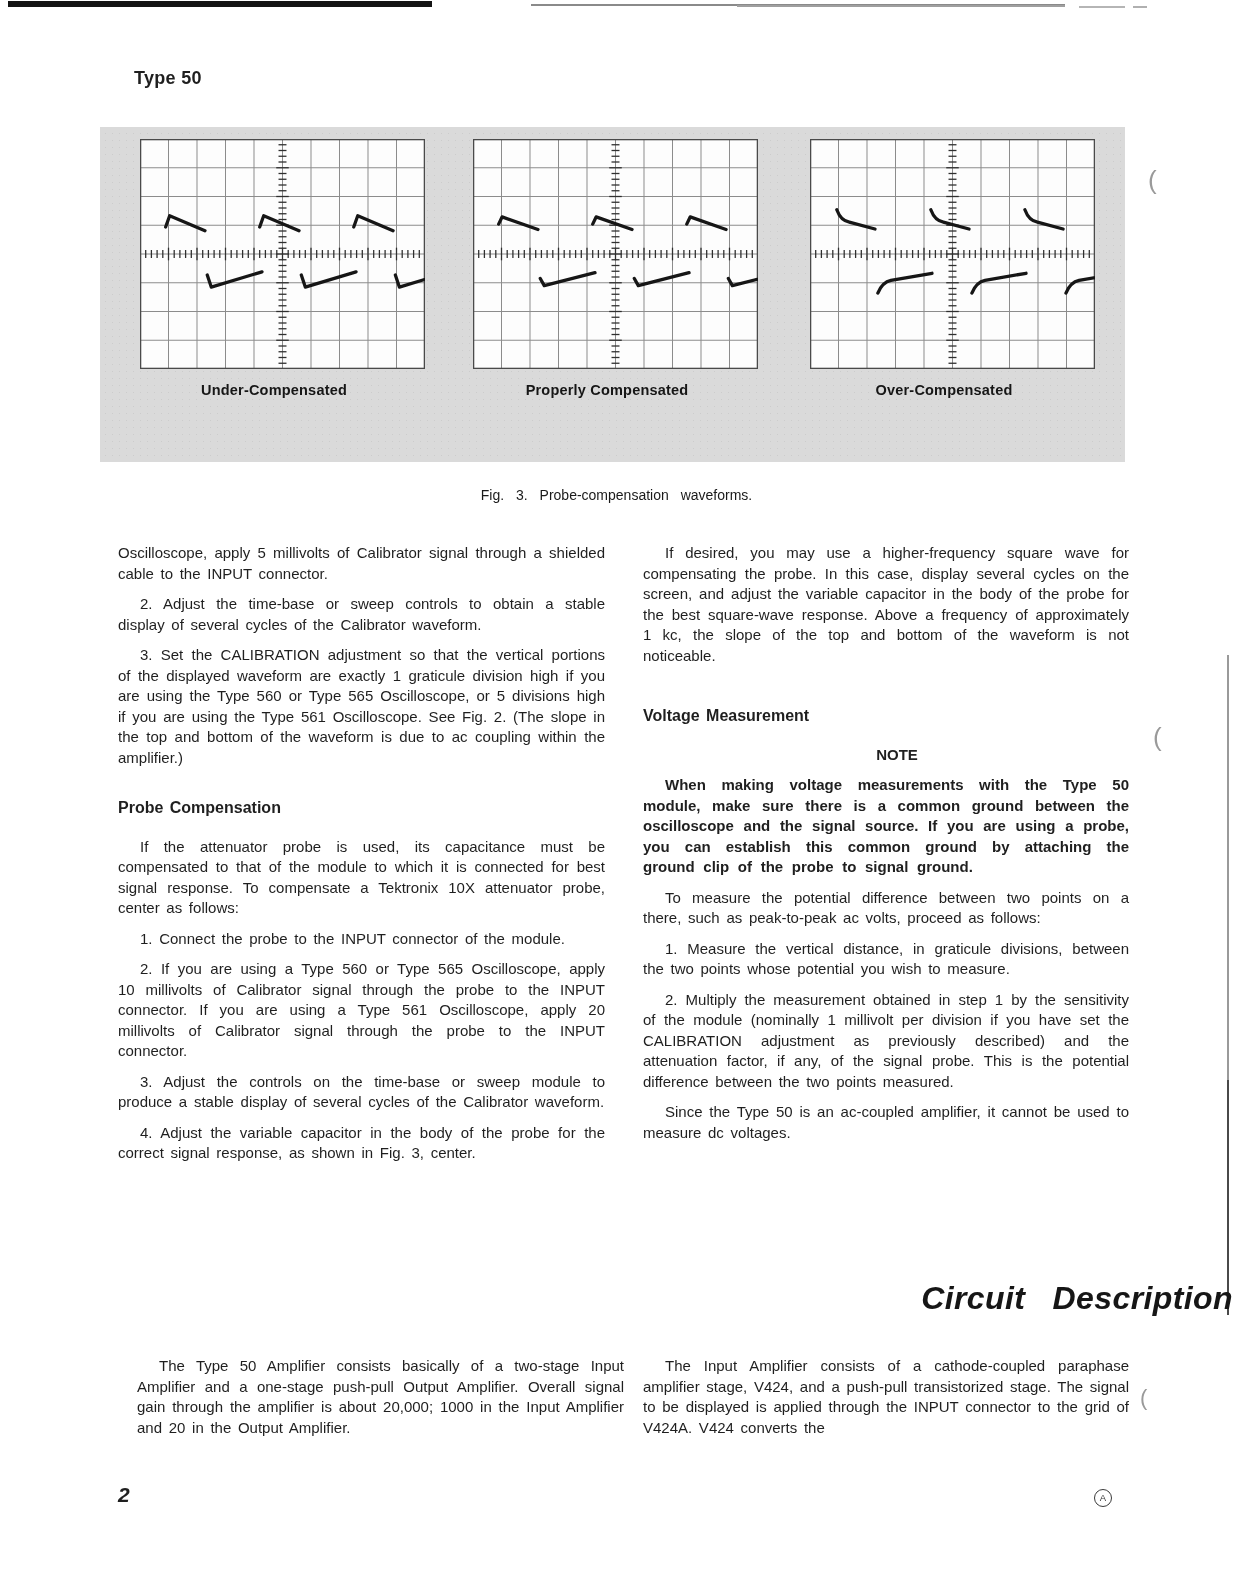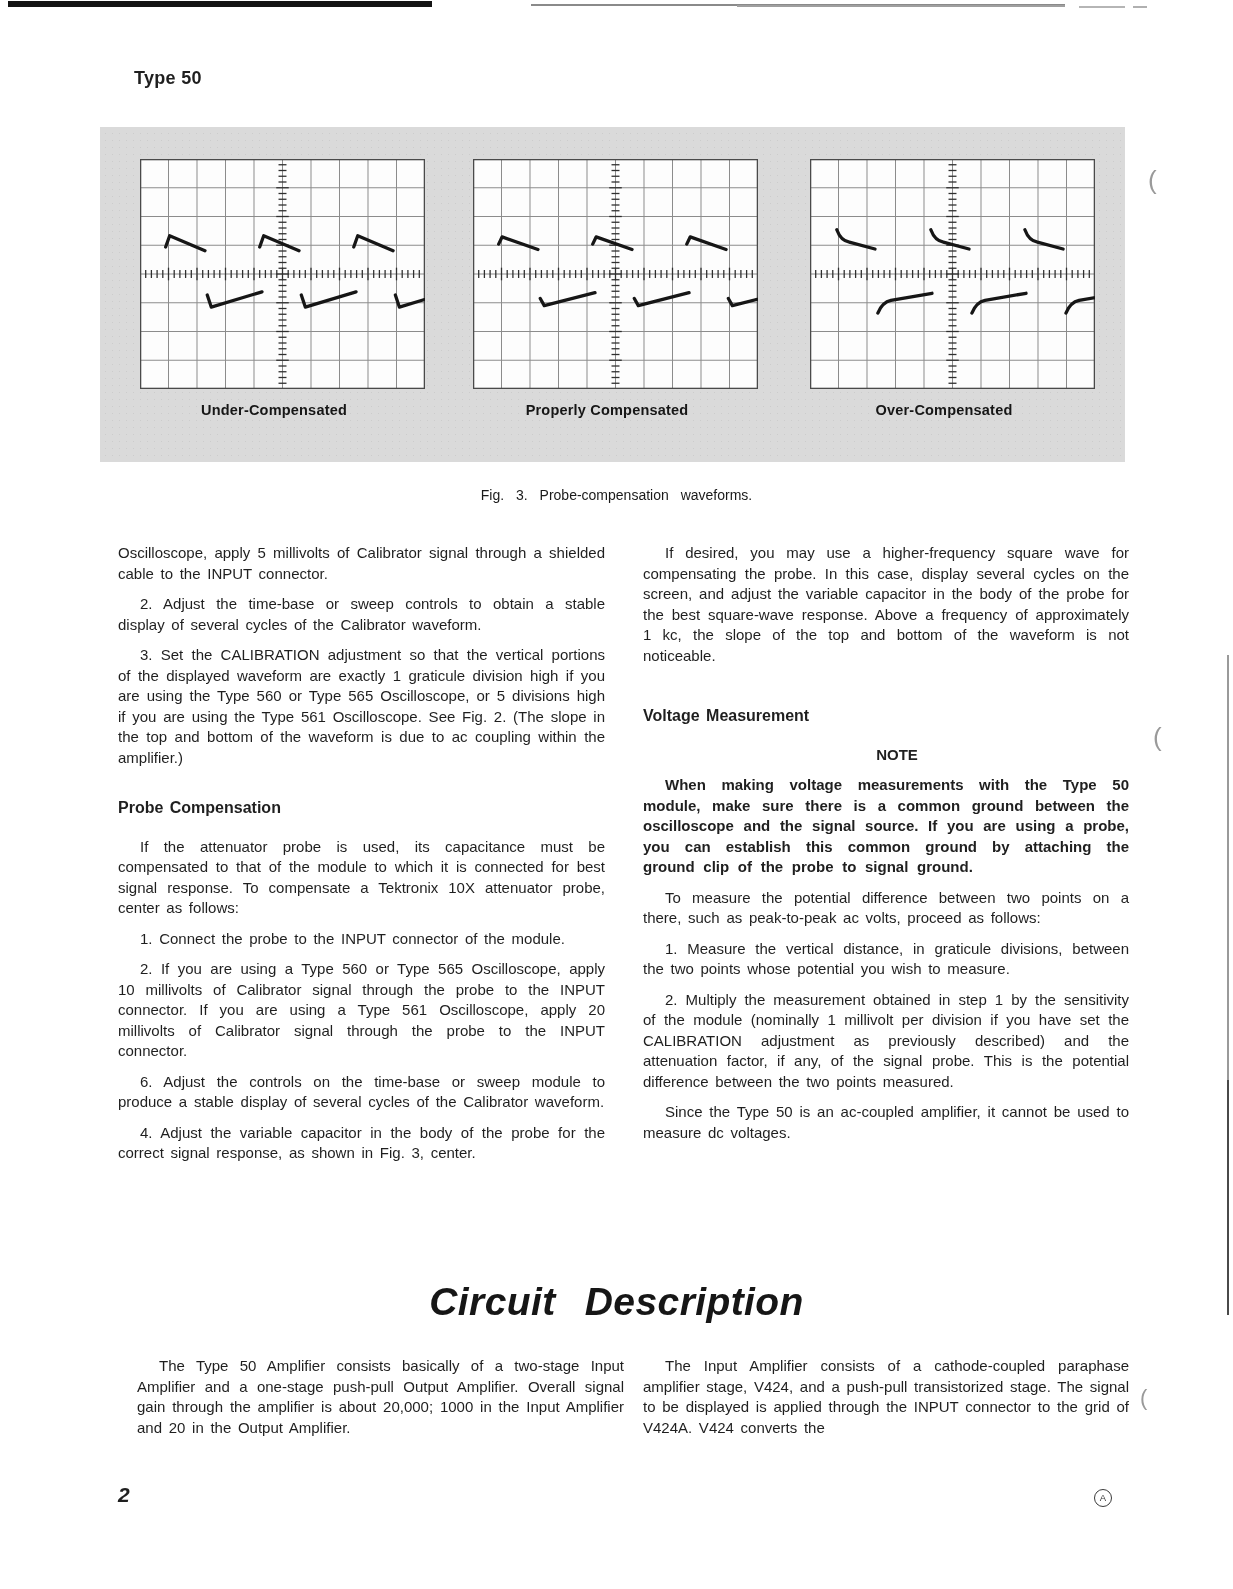--- a/index.html
+++ b/index.html
@@ -29,21 +29,21 @@
   
   .figure{
     position:absolute; left:100px; top:127px; width:1025px; height:335px;
     background-color:#dadada;
     background-image:
       radial-gradient(#c2c2c2 0.6px, rgba(0,0,0,0) 0.7px),
       radial-gradient(#cccccc 0.6px, rgba(0,0,0,0) 0.7px);
     background-size:4px 4px, 7px 7px;
     background-position:0 0, 2px 3px;
   }
-  .panel{position:absolute; top:32px; width:268px;}
+  .panel{position:absolute; top:12px; width:268px;}
   .panel svg{display:block; width:285px; height:230px; background:#fdfdfd;}
   .panel-label{
     margin-top:13px; text-align:center; font-size:14.5px; font-weight:bold;
     letter-spacing:0.2px; color:#161616;
   }
   .grid{stroke:#8c8c8c; stroke-width:0.35;}
   .tick{stroke:#2f2f2f; stroke-width:0.45;}
   .frame{fill:none; stroke:#4a4a4a; stroke-width:0.9;}
   .trace{fill:none; stroke:#161616; stroke-width:1.15; stroke-linecap:round; stroke-linejoin:round;}
   .figure-caption{
@@ -56,22 +56,22 @@
   .col-left{left:118px; top:543px;}
   .col-right{left:643px; top:543px; width:486px;}
   .col p{margin:0 0 10px; text-indent:22px;}
   .col p.noind{text-indent:0;}
   .col h3{font-size:16px; font-weight:bold; margin:30px 0 18px; text-align:left; word-spacing:2px;}
   .col-right h3{margin-top:40px;}
   .note-label{text-align:center; font-weight:bold; font-size:15px; margin:4px 0 13px; text-indent:0;}
   .note-text{margin:0 8px 17px 24px; font-weight:600; word-spacing:4.5px; text-indent:0;}
   
   .circuit-title{
-    position:absolute; left:0; top:1280px; width:100%; text-align:center;
-    font-size:39px; font-weight:bold; font-style:italic; word-spacing:18px;
+    position:absolute; left:0; top:1280px; width:100%; text-align:right;
+    font-size:32px; font-weight:bold; font-style:italic; word-spacing:18px;
     letter-spacing:0.4px; color:#161616;
   }
   .col-bleft{left:118px; top:1356px;margin-left:19px;}
   .col-bright{left:643px; top:1356px; width:486px;}
 </style>
 </head>
 <body>
 
 <div class="page">
 
@@ -438,21 +438,21 @@
   <div class="figure-caption">Fig. 3. Probe-compensation waveforms.</div>
 
   <div class="col col-left">
     <p class="noind">Oscilloscope, apply 5 millivolts of Calibrator signal through a shielded cable to the INPUT connector.</p>
     <p>2. Adjust the time-base or sweep controls to obtain a stable display of several cycles of the Calibrator waveform.</p>
     <p>3. Set the CALIBRATION adjustment so that the vertical portions of the displayed waveform are exactly 1 graticule division high if you are using the Type 560 or Type 565 Oscilloscope, or 5 divisions high if you are using the Type 561 Oscilloscope. See Fig. 2. (The slope in the top and bottom of the waveform is due to ac coupling within the amplifier.)</p>
     <h3>Probe Compensation</h3>
     <p>If the attenuator probe is used, its capacitance must be compensated to that of the module to which it is connected for best signal response. To compensate a Tektronix 10X attenuator probe, center as follows:</p>
     <p>1. Connect the probe to the INPUT connector of the module.</p>
     <p>2. If you are using a Type 560 or Type 565 Oscilloscope, apply 10 millivolts of Calibrator signal through the probe to the INPUT connector. If you are using a Type 561 Oscilloscope, apply 20 millivolts of Calibrator signal through the probe to the INPUT connector.</p>
-    <p>6. Adjust the controls on the time-base or sweep module to produce a stable display of several cycles of the Calibrator waveform.</p>
+    <p>3. Adjust the controls on the time-base or sweep module to produce a stable display of several cycles of the Calibrator waveform.</p>
     <p>4. Adjust the variable capacitor in the body of the probe for the correct signal response, as shown in Fig. 3, center.</p>
   </div>
 
   <div class="col col-right">
     <p>If desired, you may use a higher-frequency square wave for compensating the probe. In this case, display several cycles on the screen, and adjust the variable capacitor in the body of the probe for the best square-wave response. Above a frequency of approximately 1 kc, the slope of the top and bottom of the waveform is not noticeable.</p>
     <h3>Voltage Measurement</h3>
     <p class="note-label">NOTE</p>
     <p class="note-text">When making voltage measurements with the Type 50 module, make sure there is a common ground between the oscilloscope and the signal source. If you are using a probe, you can establish this common ground by attaching the ground clip of the probe to signal ground.</p>
     <p>To measure the potential difference between two points on a there, such as peak-to-peak ac volts, proceed as follows:</p>
     <p>1. Measure the vertical distance, in graticule divisions, between the two points whose potential you wish to measure.</p>

